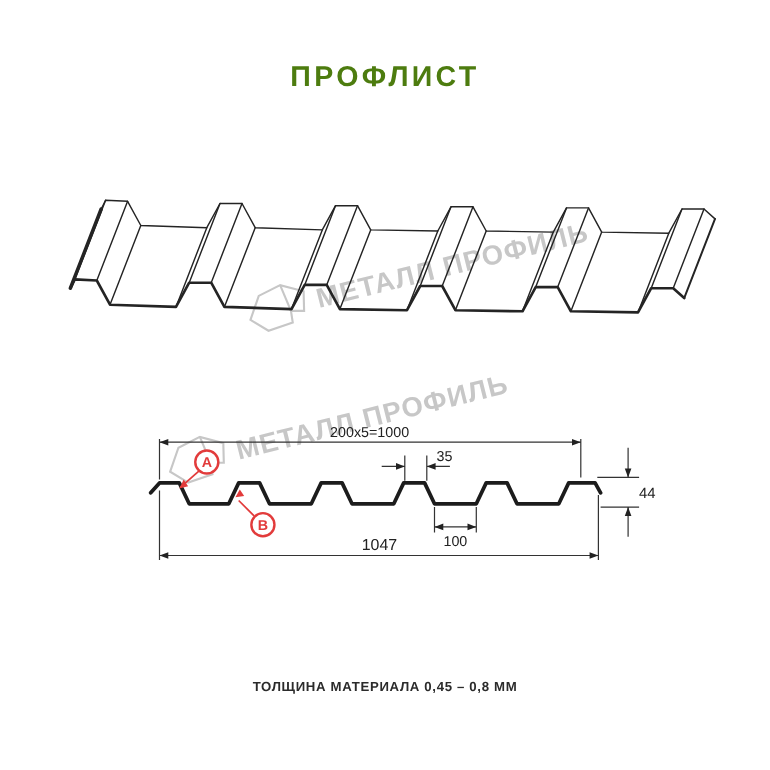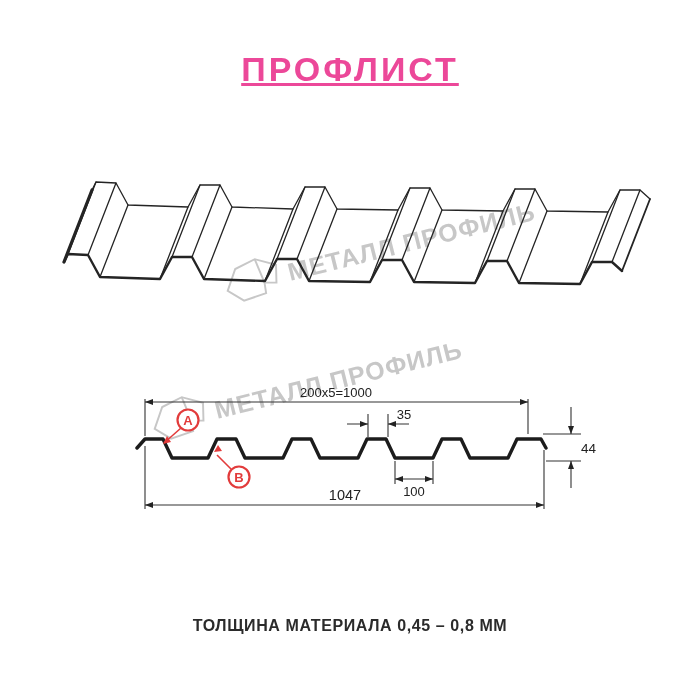--- a/index.html
+++ b/index.html
@@ -9,42 +9,41 @@
     --wm:#c7c7c7;
   }
   html,body{margin:0;padding:0;}
   body{
     width:700px;height:700px;position:relative;overflow:hidden;
     background:#ffffff;
     font-family:"Liberation Sans", sans-serif;
   }
   .header{position:absolute;top:50px;left:0;width:700px;text-align:center;}
   .title{
-    font-size:34px;font-weight:800;letter-spacing:3px;color:#ec4899;
+    font-size:26px;font-weight:800;letter-spacing:3px;color:#4d7c0f;
     line-height:38px;
-    text-decoration:underline;
   }
   .subtitle{
     margin-top:7px;font-size:17px;font-weight:700;letter-spacing:1px;color:#1b1b1b;
   }
   .watermark{
     position:absolute;display:flex;align-items:center;gap:7px;
     color:var(--wm);transform-origin:0 50%;white-space:nowrap;
     pointer-events:none;
   }
   .wm-1{left:225px;top:266px;transform:rotate(-14deg);}
   .wm-2{left:152px;top:404px;transform:rotate(-14deg);}
   .wm-text{
     font-size:25px;font-weight:700;letter-spacing:1px;
   }
   .wm-logo{flex:0 0 auto;}
   svg.scene{position:absolute;left:0;top:0;}
   .footer{
     position:absolute;top:617px;left:0;width:700px;text-align:center;
-    font-size:16px;font-weight:700;letter-spacing:0.6px;color:#2b2b2b;
+    font-size:12px;font-weight:700;letter-spacing:0.6px;color:#2b2b2b;
   }
   text.dim{
     font-family:"Liberation Sans", sans-serif;
     fill:#222222;
   }
   text.redletter{
     font-family:"Liberation Sans", sans-serif;
     fill:var(--red);font-weight:700;
   }
 </style>

